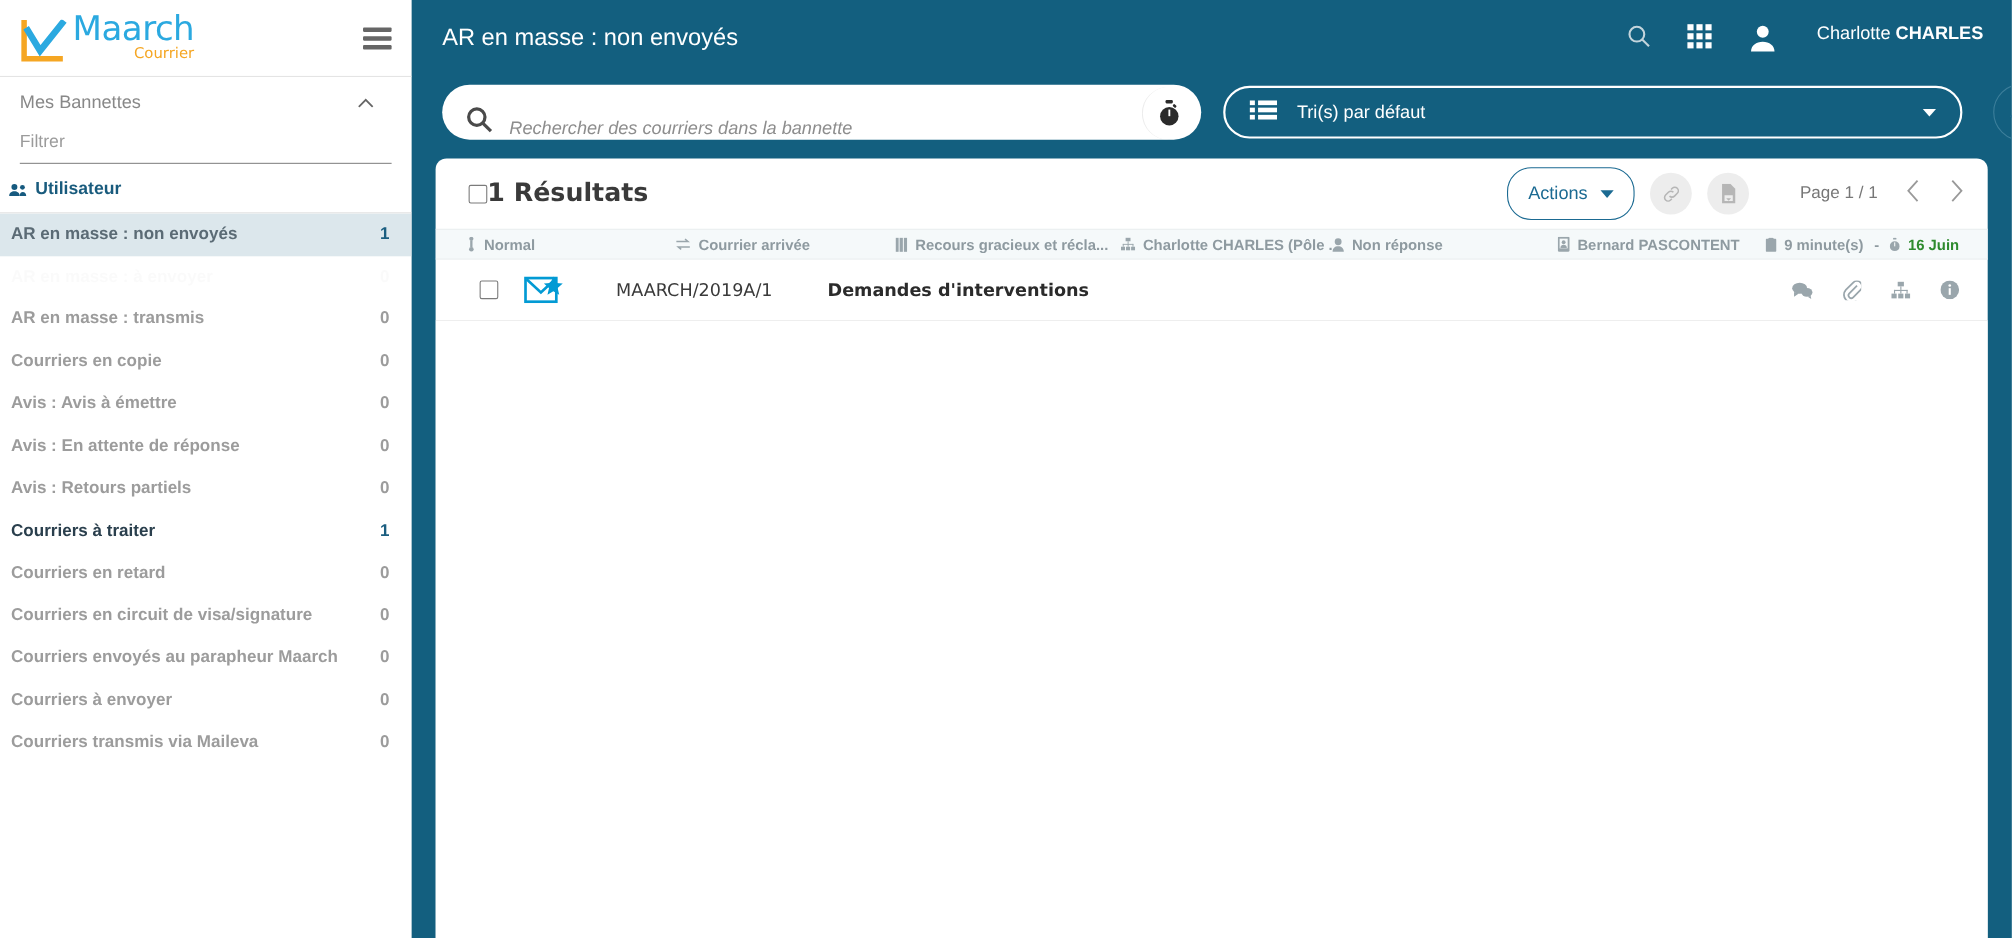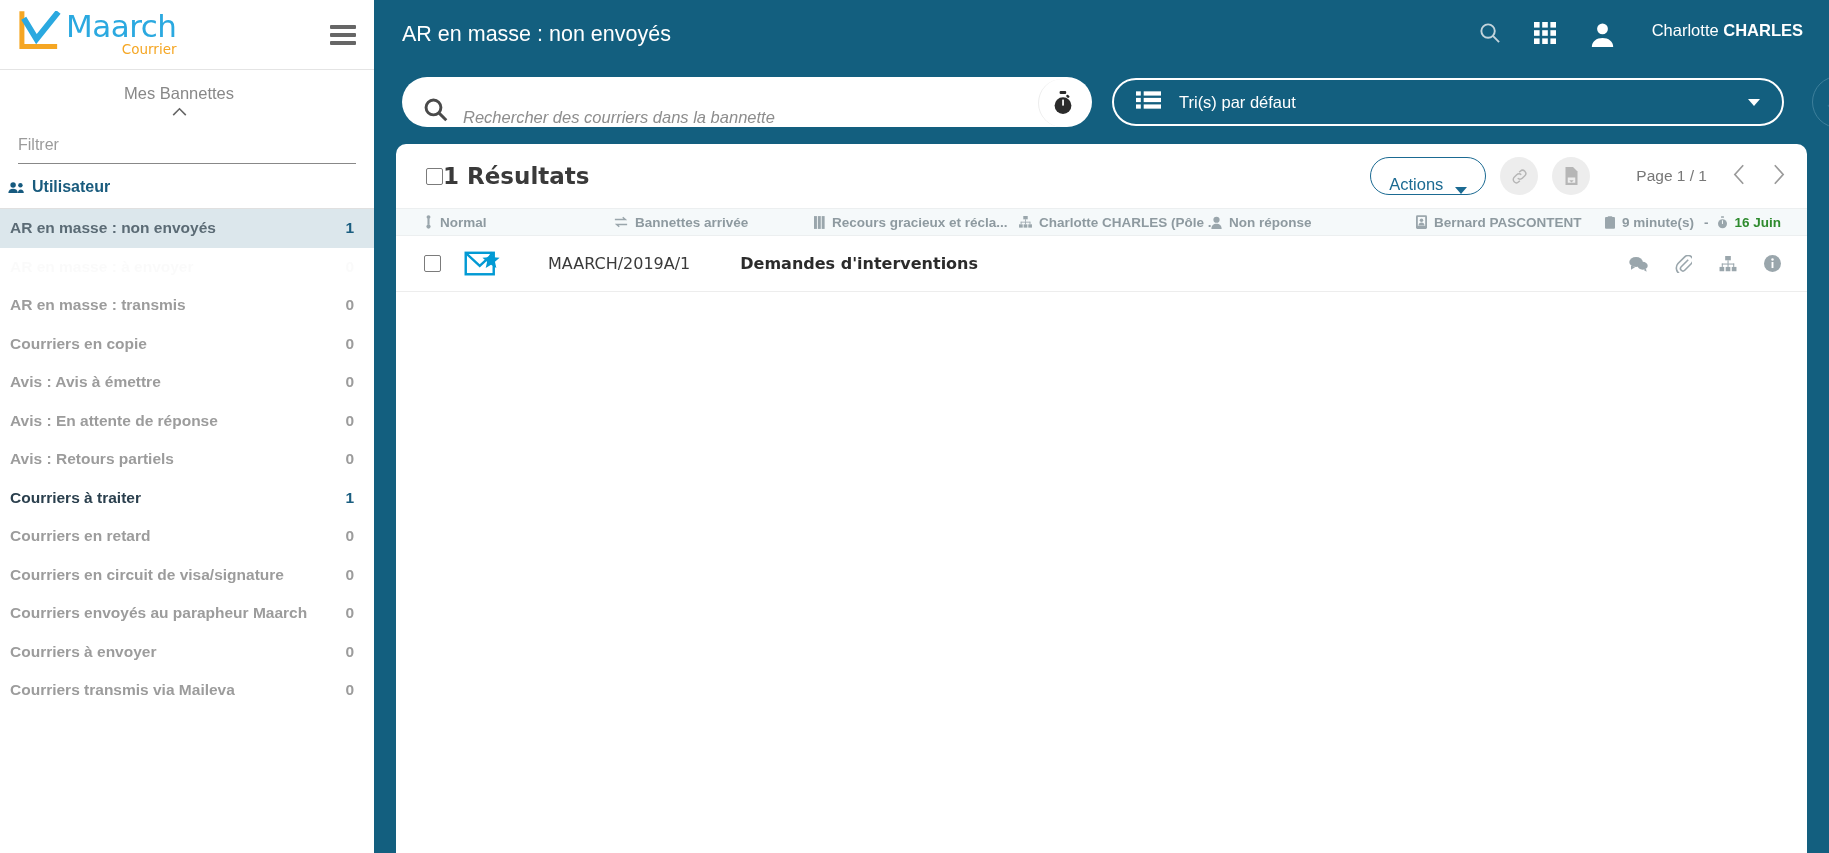--- a/index.html
+++ b/index.html
@@ -23,21 +23,21 @@
     z-index: 5;
   }
   .logo-bar {
     height: 70px;
     display: flex;
     align-items: center;
     padding: 0 18px 0 18px;
     border-bottom: 1px solid #e4e4e4;
     justify-content: space-between;
   }
-  .logo-wrap { display: flex; align-items: flex-start; }
+  .logo-wrap { display: flex; align-items: flex-end; }
   .logo-mark { width: 46px; height: 40px; margin-right: 2px; }
   .logo-text-block { display: flex; flex-direction: column; line-height: 1; padding-bottom: 2px;}
   .logo-main {
     font-size: 31px;
     color: #2ba9e0;
     letter-spacing: -0.5px;
     font-family: "DejaVu Sans", sans-serif;
     font-weight: 400;
   }
   .logo-sub {
@@ -75,21 +75,20 @@
     border: 1px solid #d8d8d8;
     box-shadow: 0 2px 5px rgba(0,0,0,0.22);
     display: flex; align-items: center; justify-content: center;
     cursor: pointer;
   }
   .shortcut-btn svg { fill: #1b6a92; }
 
   .bannettes-head {
     display: flex; align-items: center; justify-content: space-between;
     padding: 14px 34px 14px 18px;
-    flex-direction: column;
   }
   .bannettes-title { font-size: 16.5px; color: #888888; }
   .chev-up { color: #666; font-size: 15px; line-height: 1; }
 
   .filter-wrap { padding: 0 18px 0 18px; }
   .filter-input {
     width: 100%;
     border: none;
     border-bottom: 1px solid #888888;
     font-size: 16px;
@@ -250,23 +249,23 @@
     font-size: 23px;
     font-weight: bold;
     color: #3a3a3a;
     flex: 1;
     font-family: "DejaVu Sans", sans-serif;
   }
   .actions-btn {
     border: 1px solid #1b6a92;
     color: #1b6a92;
     border-radius: 22px;
-    height: 38px;
+    height: 48px;
     padding: 0 18px;
-    display: flex; align-items: flex-end; gap: 12px;
+    display: flex; align-items: center; gap: 12px;
     font-size: 16.5px;
     cursor: pointer;
     background: #fff;
   }
   .actions-btn .caret {
     width: 0; height: 0;
     border-left: 6px solid transparent;
     border-right: 6px solid transparent;
     border-top: 7px solid #1b6a92;
   }
@@ -307,21 +306,21 @@
   .ch-4 { width: 205px; }
   .ch-5 { flex: 1; }
   .ch-6 { margin-left: auto; }
   .ch-6 .green { color: #2e8b2e; font-weight: bold; }
   .ch-6 .dot { margin: 0 3px; }
 
   .res-row {
     height: 56px;
     display: flex;
     align-items: center;
-    padding: 0 26px 0 28px;
+    padding: 0 26px 0 40px;
     border-bottom: 1px solid #ededed;
   }
   .res-chk {
     width: 17px; height: 17px;
     border: 1.6px solid #7b7b7b;
     border-radius: 2px;
     flex: 0 0 17px;
     cursor: pointer;
   }
   .mail-ico { margin-left: 23px; flex: 0 0 auto; display: flex; align-items:center;}
@@ -573,21 +572,21 @@
             <rect x="3.8" y="4.2" width="2.4" height="7"></rect>
             <circle cx="5" cy="13.2" r="2.4"></circle>
         </svg>
         <span>Normal</span>
       </div>
       <div class="ch ch-1">
         <svg width="14" height="12" viewBox="0 0 16 12" fill="none" stroke="#9aa6ac" stroke-width="1.6">
           <path d="M1 3.2 h12 l-3-2.6"></path>
             <path d="M15 8.8 h-12 l3 2.6"></path>
         </svg>
-        <span>Bannettes arrivée</span>
+        <span>Courrier arrivée</span>
       </div>
       <div class="ch ch-2">
         <svg width="11" height="13" viewBox="0 0 12 14" fill="#9aa6ac">
           <rect x="0" y="0" width="3.2" height="14"></rect>
             <rect x="4.2" y="0" width="3.2" height="14"></rect>
             <rect x="8.4" y="0" width="3.2" height="14"></rect>
         </svg>
         <span>Recours gracieux et récla...</span>
       </div>
       <div class="ch ch-3">

